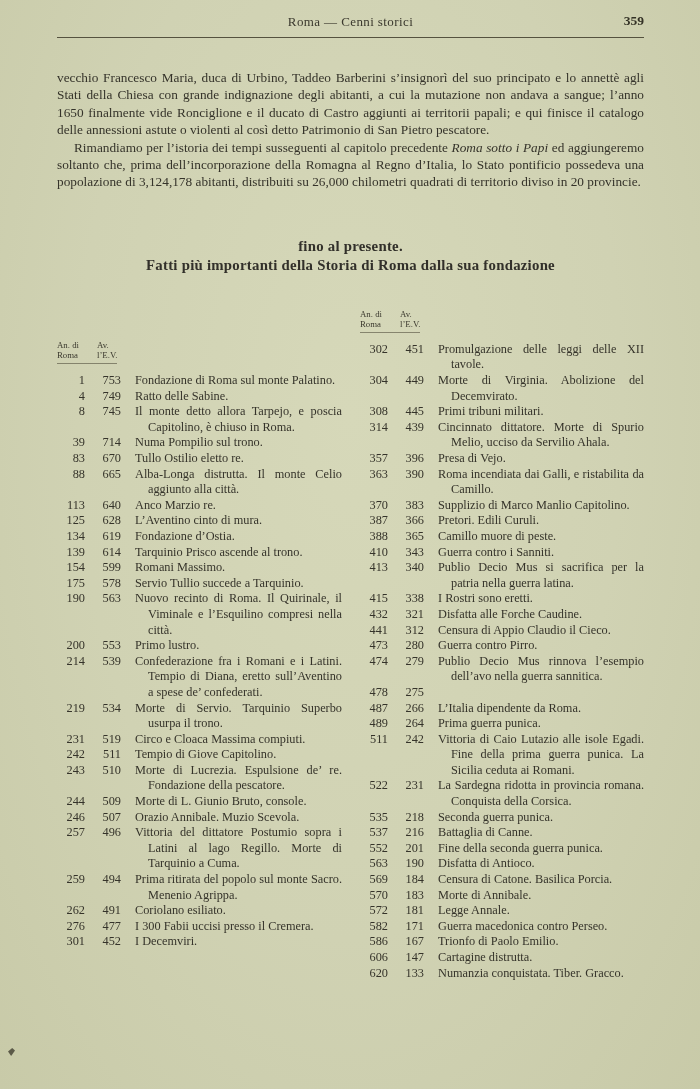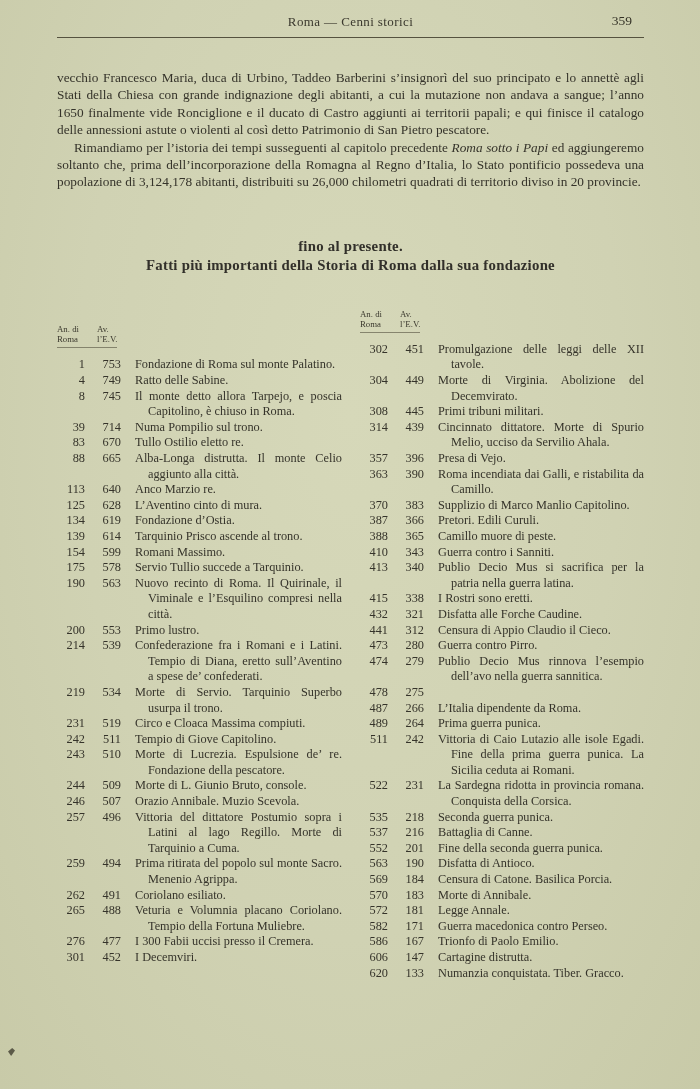--- a/index.html
+++ b/index.html
@@ -17,22 +17,22 @@
     -webkit-font-smoothing: antialiased;
   }
 
   
   .running-head { position: relative; height: 18px; }
   .running-title {
     display: block; text-align: center;
     font-size: 13px; letter-spacing: 0.4px; color: #3b392e;
   }
   .page-number {
-    position: absolute; right: 12px; top: -1px;
-    font-size: 13.5px; font-weight: normal; color: #343226;
+    position: absolute; right: 0; top: -1px;
+    font-size: 13.5px; font-weight: bold; color: #343226;
   }
   .head-rule {
     border: 0; border-top: 1.4px solid #55523f;
     margin: 5px 0 0 0;
   }
 
   
   .body-copy {
     margin-top: 31px;
     font-size: 13.3px; line-height: 17.4px;
@@ -203,24 +203,20 @@
           <span class="c-txt">Vittoria del dittatore Postumio sopra i Latini al lago Regillo. Morte di Tarquinio a Cuma.</span>
         </div><div class="row">
           <span class="c-an">259</span>
           <span class="c-av">494</span>
           <span class="c-txt">Prima ritirata del popolo sul monte Sacro. Menenio Agrippa.</span>
         </div><div class="row">
           <span class="c-an">262</span>
           <span class="c-av">491</span>
           <span class="c-txt">Coriolano esiliato.</span>
         </div><div class="row">
-          <span class="c-an">265</span>
-          <span class="c-av">488</span>
-          <span class="c-txt">Veturia e Volumnia placano Coriolano. Tempio della Fortuna Muliebre.</span>
-        </div><div class="row">
           <span class="c-an">276</span>
           <span class="c-av">477</span>
           <span class="c-txt">I 300 Fabii uccisi presso il Cremera.</span>
         </div><div class="row">
           <span class="c-an">301</span>
           <span class="c-av">452</span>
           <span class="c-txt">I Decemviri.</span>
         </div>
     </div>
 

